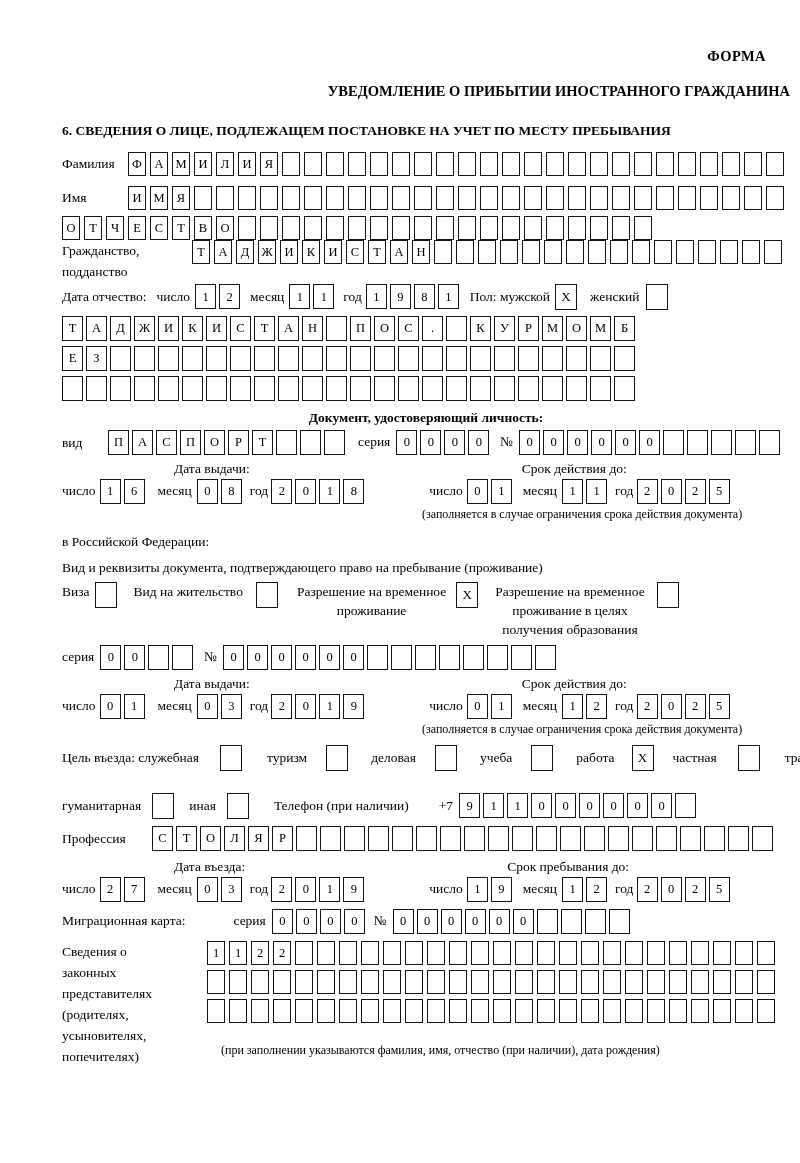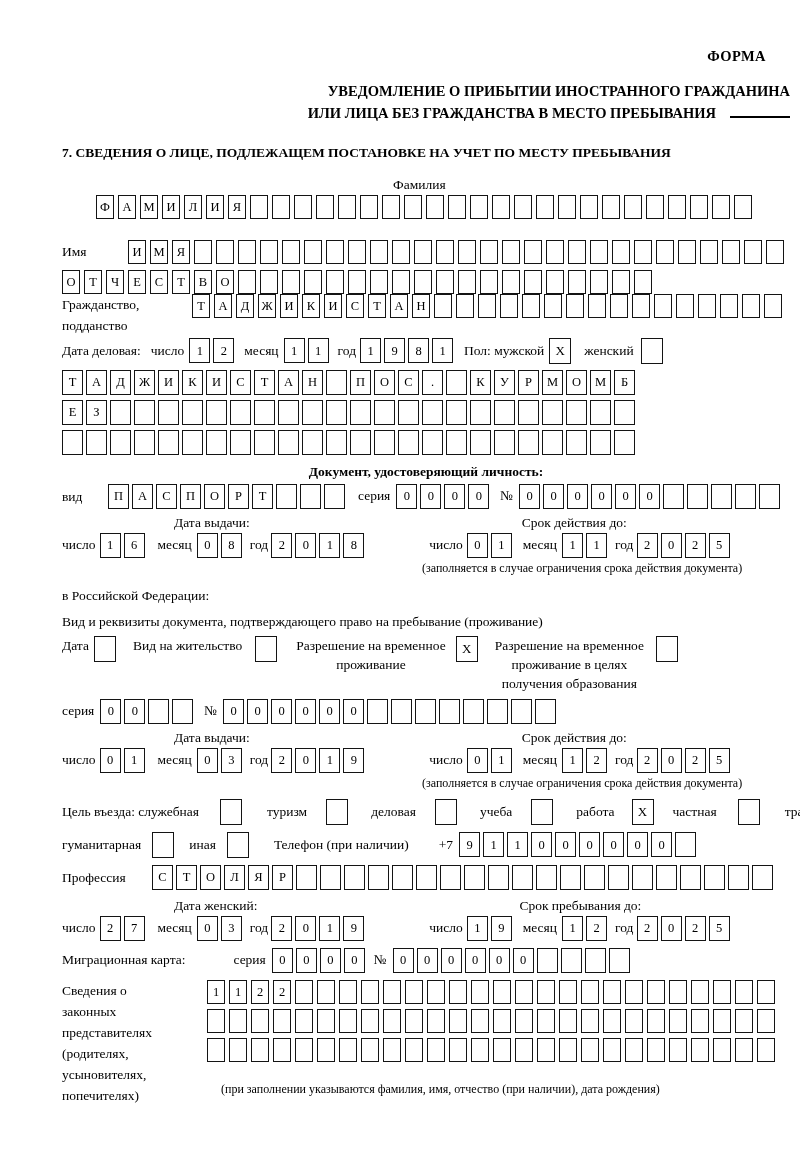--- a/index.html
+++ b/index.html
@@ -34,29 +34,26 @@
 <body>
 
 <div class="page">
   <div class="inner">
 
 
     <div class="forma">ФОРМА</div>
 
     <div class="title">
       <div>УВЕДОМЛЕНИЕ О ПРИБЫТИИ ИНОСТРАННОГО ГРАЖДАНИНА</div>
-      <div>
-        <span>ИЛИ ЛИЦА БЕЗ ГРАЖДАНСТВА В МЕСТО ПРЕБЫВАНИЯ</span><span class="tuline"></span>
-      </div>
     </div>
 
-    <div class="sect">7. СВЕДЕНИЯ О ЛИЦЕ, ПОДЛЕЖАЩЕМ ПОСТАНОВКЕ НА УЧЕТ ПО МЕСТУ ПРЕБЫВАНИЯ</div>
+    <div class="sect">6. СВЕДЕНИЯ О ЛИЦЕ, ПОДЛЕЖАЩЕМ ПОСТАНОВКЕ НА УЧЕТ ПО МЕСТУ ПРЕБЫВАНИЯ</div>
 
     <div>
-        <div class="frow" style="margin-bottom: 21px; flex-direction: column;">
+        <div class="frow" style="margin-bottom: 10px;">
           <span class="lbl" style="width: 66px;">Фамилия</span>
           <span class="bxrow">
             <span class="bx">Ф</span>
             <span class="bx">А</span>
             <span class="bx">М</span>
             <span class="bx">И</span>
             <span class="bx">Л</span>
             <span class="bx">И</span>
             <span class="bx">Я</span>
             <span class="bx"></span>
@@ -177,21 +174,21 @@
             <span class="bx"></span>
             <span class="bx"></span>
             <span class="bx"></span>
             <span class="bx"></span>
             <span class="bx"></span>
             <span class="bx"></span>
             <span class="bx"></span>
           </span>
         </div>
         <div class="frow" style="margin-top: 2px; margin-bottom: 6px;">
-          <span class="txt" style="margin-right: 10px;">Дата деловая:</span>
+          <span class="txt" style="margin-right: 10px;">Дата отчество:</span>
           <span class="txt" style="margin-right: 5px;">число</span>
           <span class="bxrow">
             <span class="bx w">1</span>
             <span class="bx w">2</span>
           </span>
           <span class="txt" style="margin-left: 7px; margin-right: 5px;">месяц</span>
           <span class="bxrow">
             <span class="bx w">1</span>
             <span class="bx w">1</span>
           </span>
@@ -377,21 +374,21 @@
         <div class="frow" style="margin-bottom: 8px;">
           <span class="txt small" style="margin-left: 360px;">(заполняется в случае ограничения срока действия документа)</span>
         </div>
         <div class="frow" style="margin-bottom: 6px;">
           <span class="txt">в Российской Федерации:</span>
         </div>
         <div class="frow" style="margin-top: 2px; margin-bottom: 4px;">
           <span class="txt">Вид и реквизиты документа, подтверждающего право на пребывание (проживание)</span>
         </div>
         <div class="frow top" style="margin-bottom: 6px;">
-          <span class="txt" style="margin-right: 2px;">Дата</span>
+          <span class="txt" style="margin-right: 2px;">Виза</span>
           <span class="chk"></span>
           <span class="txt" style="margin-left: 14px; margin-right: 10px;">Вид на жительство</span>
           <span class="chk"></span>
           <span class="stack" style="margin-left: 16px;">Разрешение на временное
 проживание</span>
           <span class="chk" style="margin-left: 10px;">X</span>
           <span class="stack" style="margin-left: 14px;">Разрешение на временное
 проживание в целях
 получения образования</span>
           <span class="chk" style="margin-left: 12px;"></span>
@@ -458,21 +455,21 @@
           <span class="bxrow">
             <span class="bx w">2</span>
             <span class="bx w">0</span>
             <span class="bx w">2</span>
             <span class="bx w">5</span>
           </span>
         </div>
         <div class="frow" style="margin-bottom: 6px;">
           <span class="txt small" style="margin-left: 360px;">(заполняется в случае ограничения срока действия документа)</span>
         </div>
-        <div class="frow" style="margin-top: 2px; margin-bottom: 7px; gap: 12px;">
+        <div class="frow" style="margin-top: 2px; margin-bottom: 22px; gap: 12px;">
           <span class="txt" style="margin-right: 6px;">Цель въезда: служебная</span>
           <span class="chk"></span>
           <span class="txt" style="margin-left: 10px; margin-right: 4px;">туризм</span>
           <span class="chk"></span>
           <span class="txt" style="margin-left: 8px; margin-right: 4px;">деловая</span>
           <span class="chk"></span>
           <span class="txt" style="margin-left: 8px; margin-right: 4px;">учеба</span>
           <span class="chk"></span>
           <span class="txt" style="margin-left: 8px; margin-right: 2px;">работа</span>
           <span class="chk">X</span>
@@ -526,21 +523,21 @@
             <span class="bx w"></span>
             <span class="bx w"></span>
             <span class="bx w"></span>
             <span class="bx w"></span>
             <span class="bx w"></span>
             <span class="bx w"></span>
             <span class="bx w"></span>
           </span>
         </div>
         <div class="frow" style="margin-top: 4px; margin-bottom: 0px;">
-          <span class="txt" style="margin-left: 112px;">Дата женский:</span>
+          <span class="txt" style="margin-left: 112px;">Дата въезда:</span>
           <span class="txt" style="margin-left: 262px;">Срок пребывания до:</span>
         </div>
         <div class="frow" style="margin-bottom: 7px;">
           <span class="txt" style="margin-right: 4px;">число</span>
           <span class="bxrow">
             <span class="bx w">2</span>
             <span class="bx w">7</span>
           </span>
           <span class="txt" style="margin-left: 10px; margin-right: 5px;">месяц</span>
           <span class="bxrow">

